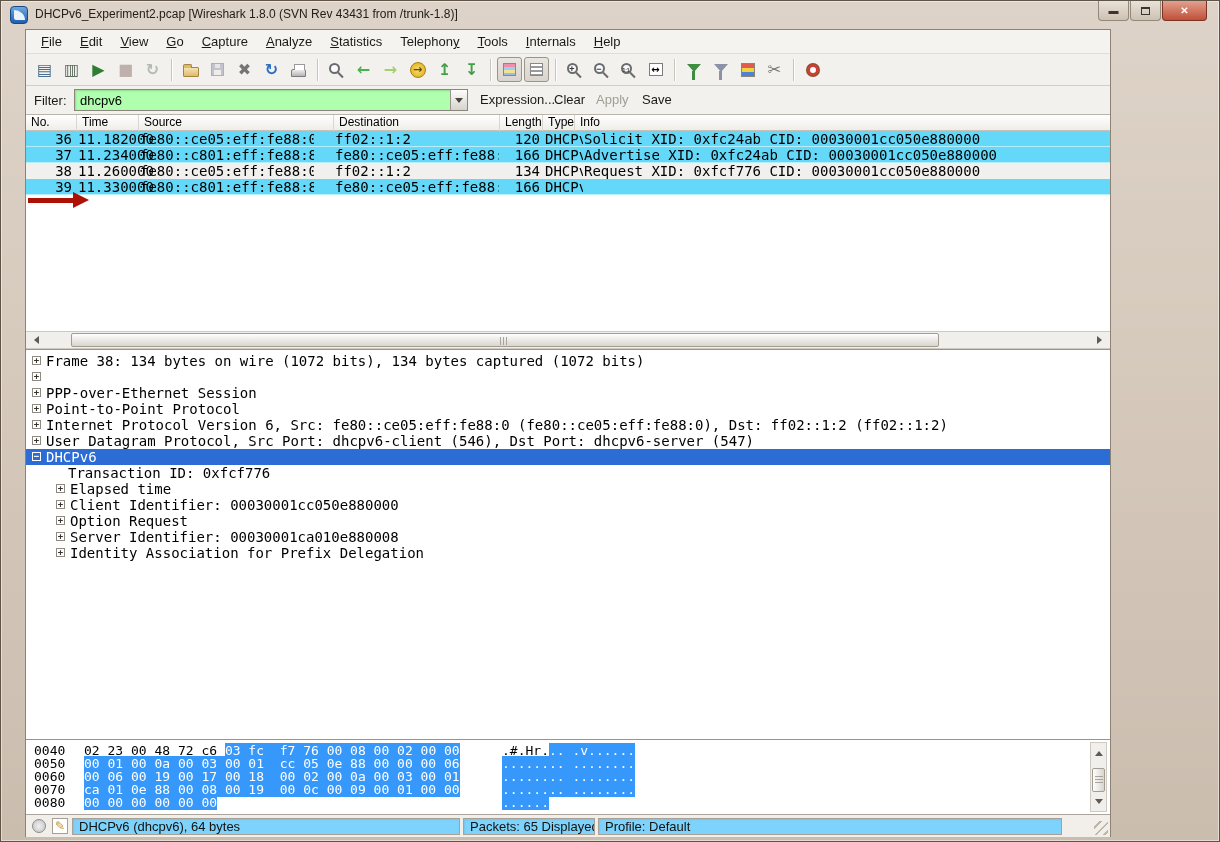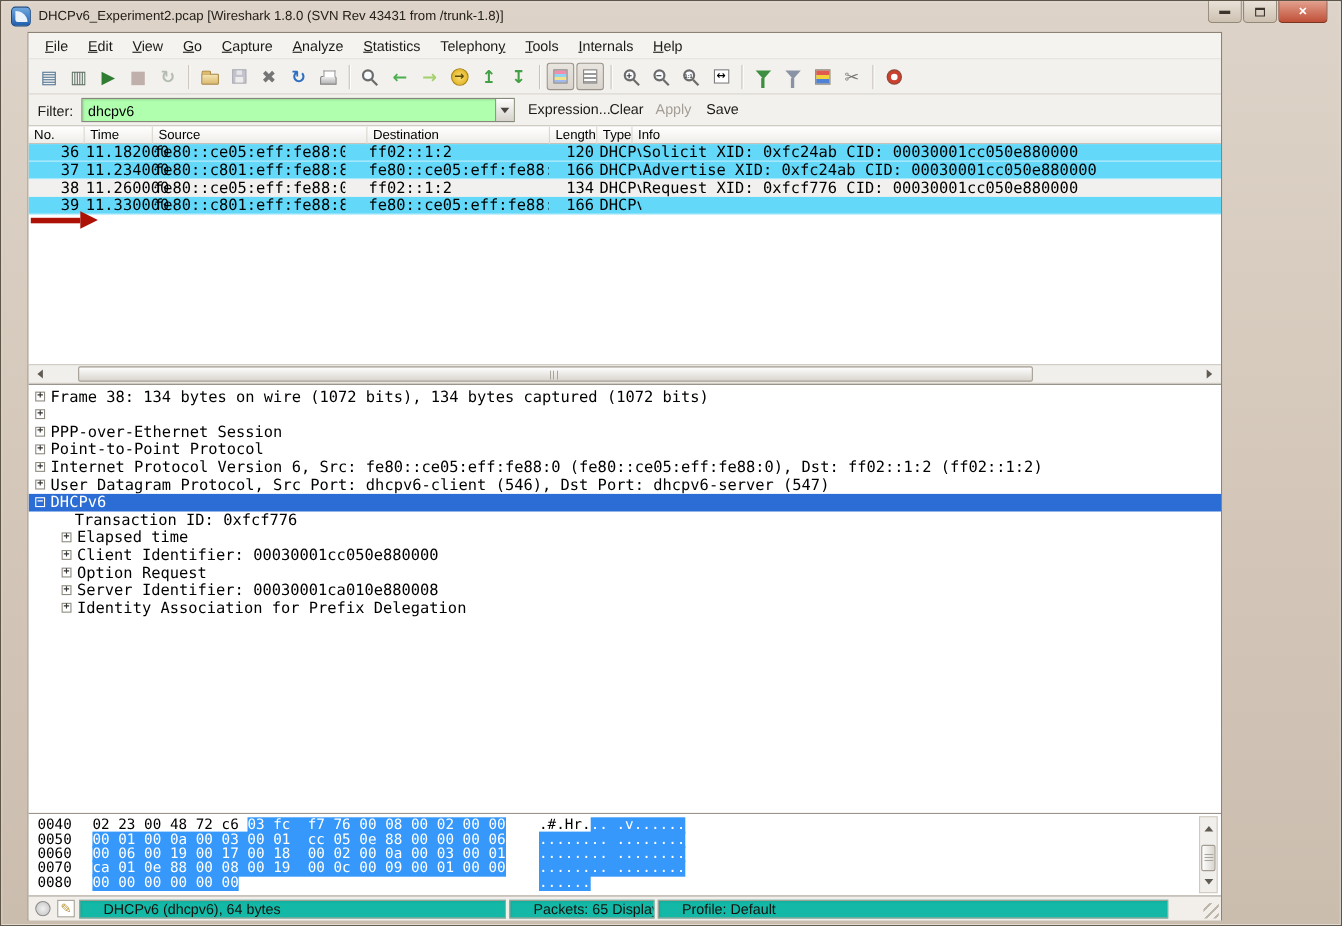--- a/index.html
+++ b/index.html
@@ -129,37 +129,37 @@
   .lv0 .dtext{margin-left:20px;} .lv1 .dtext{margin-left:44px;} .lv1.noexp .dtext{margin-left:42px;}
   .hl-yellow{background:var(--yellow);padding:0 4px;margin-left:-4px;}
   
   #hexpane{position:absolute;left:0;top:709px;width:100%;height:75px;background:#fff;
     border-top:1px solid #9a958c;overflow:hidden;}
   .hexline{position:relative;height:13px;font-family:"DejaVu Sans Mono",monospace;font-size:13px;
     line-height:13px;white-space:pre;color:#000;}
   .hexline:first-child{margin-top:4px;}
   .hx-off{position:absolute;left:8px;}
   .hx-bytes{position:absolute;left:58px;}
-  .hx-ascii{position:absolute;left:464px;text-align:center;}
+  .hx-ascii{position:absolute;left:476px;text-align:center;}
   .hsel{background:var(--hexblue);color:#fff;}
   #vscroll{position:absolute;right:3px;top:2px;width:17px;height:70px;background:#f1efeb;border:1px solid #cfc9c0;}
   #vs-up{left:0;top:1px;} #vs-dn{left:0;top:auto;bottom:1px;}
   #vscroll .sb-arrow{position:absolute;width:15px;height:14px;}
   #vthumb{position:absolute;left:1px;top:25px;width:13px;height:24px;border:1px solid #a29c92;border-radius:2px;
     background:linear-gradient(90deg,#fefefe,#d9d5ce);}
   #vthumb::after{content:'';position:absolute;left:2px;top:50%;margin-top:-4px;width:8px;height:8px;
     background:repeating-linear-gradient(#a9a49b 0 1px,transparent 1px 3px);}
   
   #statusbar{position:absolute;left:0;top:784px;width:100%;height:23px;background:#f2efeb;border-top:1px solid #aaa49a;}
   #expert-btn{position:absolute;left:6px;top:4px;width:14px;height:14px;border-radius:50%;
     background:radial-gradient(#f0f0f0,#c2c2c2);border:1px solid #8b8b8b;}
   #comment-btn{position:absolute;left:26px;top:3px;width:16px;height:16px;background:#fff;border:1px solid #a5a094;
     font-size:12px;line-height:14px;text-align:center;color:#b8912f;}
-  .sbox{position:absolute;top:3px;height:17px;border:1px solid #a8a296;background:#14b8a6;
-    font-size:13px;line-height:16px;padding:0 21px;overflow:hidden;white-space:nowrap;color:#14120e;
+  .sbox{position:absolute;top:3px;height:17px;border:1px solid #a8a296;background:#7dd3fc;
+    font-size:13px;line-height:16px;padding:0 6px;overflow:hidden;white-space:nowrap;color:#14120e;
     box-shadow:inset 1px 1px 2px rgba(0,0,0,.07);}
   #sb-field{left:46px;width:388px;} #sb-packets{left:437px;width:132px;} #sb-profile{left:572px;width:464px;}
   #grip{position:absolute;right:2px;bottom:2px;width:14px;height:14px;
     background:repeating-linear-gradient(135deg,transparent 0 4px,#bdb5a8 4px 6px);}
 </style>
 </head>
 <body>
 
 <div id="window">
   <div id="titlebar">

